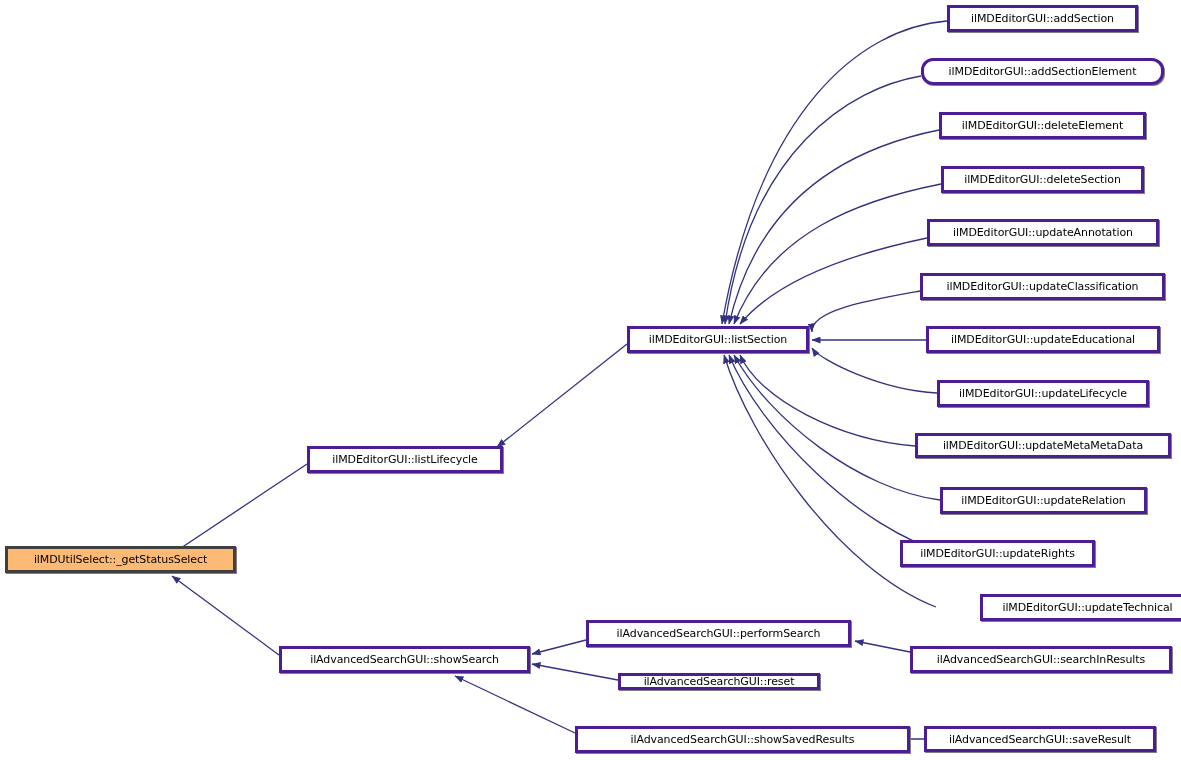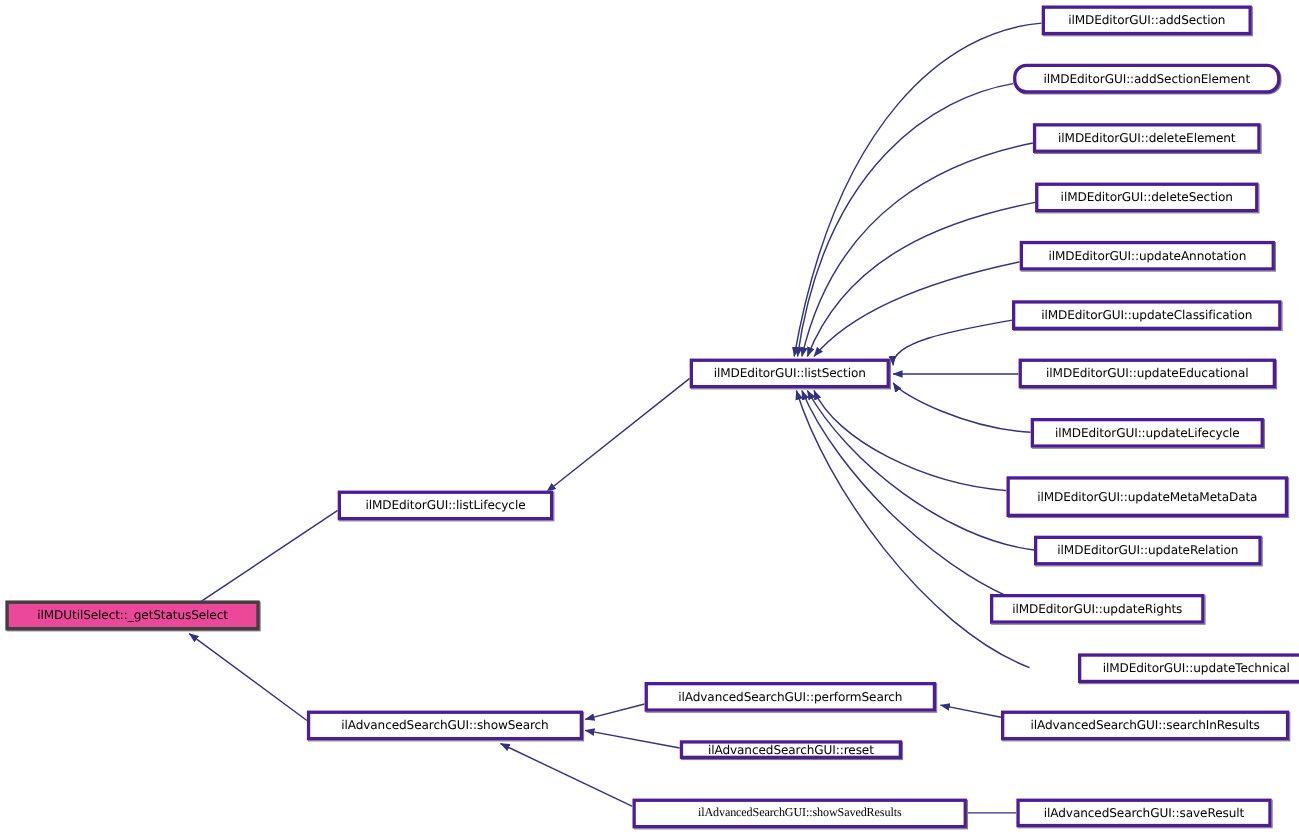--- a/index.html
+++ b/index.html
@@ -34,21 +34,21 @@
     font-size: 11px;
     line-height: 1;
     display: flex;
     align-items: center;
     justify-content: center;
     white-space: nowrap;
     box-shadow: 1px 1px 0 0 #808080;
     letter-spacing: -0.1px;
   }
   .node.root {
-    background: #ec4899;
+    background: #fdba74;
     border-color: #404040;
   }
   .node-label {
     padding: 0 6px;
   }
 </style>
 </head>
 <body>
 
 <div id="canvas">
@@ -113,42 +113,42 @@
       </div>
       <div class="node" style="left: 920px; top: 273px; width: 245px; height: 27px;">
         <span class="node-label">ilMDEditorGUI::updateClassification</span>
       </div>
       <div class="node" style="left: 926px; top: 326px; width: 234px; height: 27px;">
         <span class="node-label">ilMDEditorGUI::updateEducational</span>
       </div>
       <div class="node" style="left: 937px; top: 380px; width: 212px; height: 27px;">
         <span class="node-label">ilMDEditorGUI::updateLifecycle</span>
       </div>
-      <div class="node" style="left: 915px; top: 433px; width: 256px; height: 37px;">
+      <div class="node" style="left: 915px; top: 433px; width: 256px; height: 25px;">
         <span class="node-label">ilMDEditorGUI::updateMetaMetaData</span>
       </div>
       <div class="node" style="left: 940px; top: 487px; width: 207px; height: 27px;">
         <span class="node-label">ilMDEditorGUI::updateRelation</span>
       </div>
       <div class="node" style="left: 900px; top: 540px; width: 195px; height: 27px;">
         <span class="node-label">ilMDEditorGUI::updateRights</span>
       </div>
       <div class="node" style="left: 936px; top: 594px; width: 215px; height: 27px; margin-left: 44px;">
         <span class="node-label">ilMDEditorGUI::updateTechnical</span>
       </div>
       <div class="node" style="left: 586px; top: 620px; width: 265px; height: 27px;">
         <span class="node-label">ilAdvancedSearchGUI::performSearch</span>
       </div>
       <div class="node" style="left: 910px; top: 646px; width: 262px; height: 27px;">
         <span class="node-label">ilAdvancedSearchGUI::searchInResults</span>
       </div>
       <div class="node" style="left: 618px; top: 673px; width: 202px; height: 17px;">
         <span class="node-label">ilAdvancedSearchGUI::reset</span>
       </div>
-      <div class="node" style="left: 575px; top: 726px; width: 304px; height: 27px; font-family: Liberation Serif, serif;">
+      <div class="node" style="left: 575px; top: 726px; width: 335px; height: 27px;">
         <span class="node-label">ilAdvancedSearchGUI::showSavedResults</span>
       </div>
       <div class="node" style="left: 924px; top: 726px; width: 232px; height: 26px;">
         <span class="node-label">ilAdvancedSearchGUI::saveResult</span>
       </div>
     </div>
 
 </div>
 
 </body></html>

